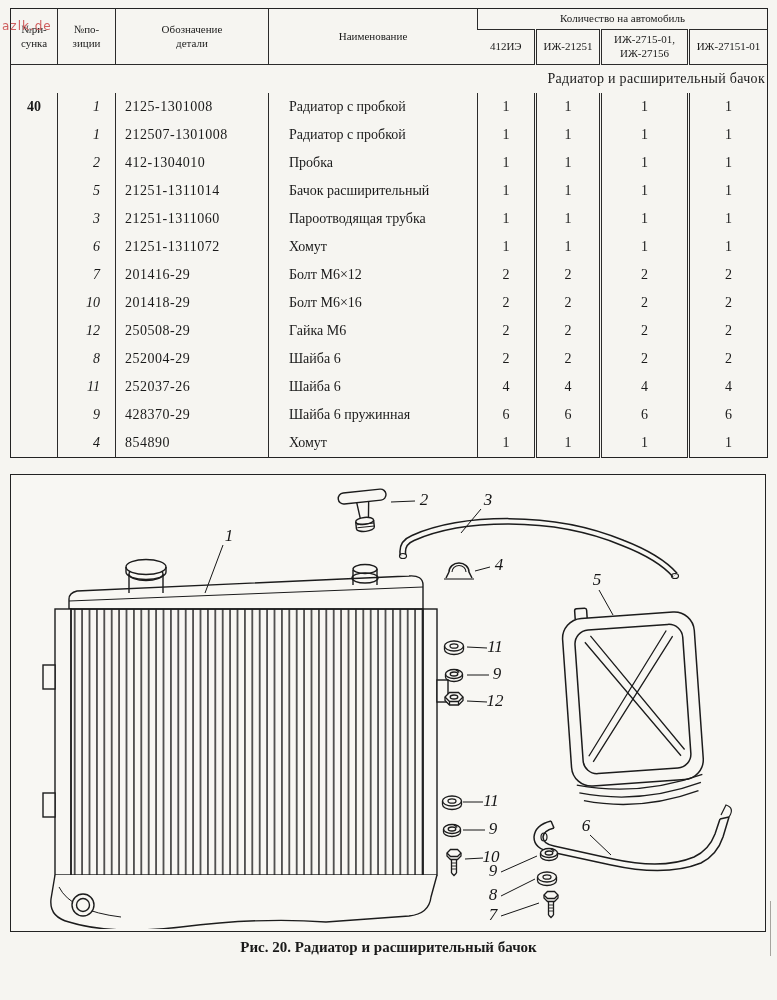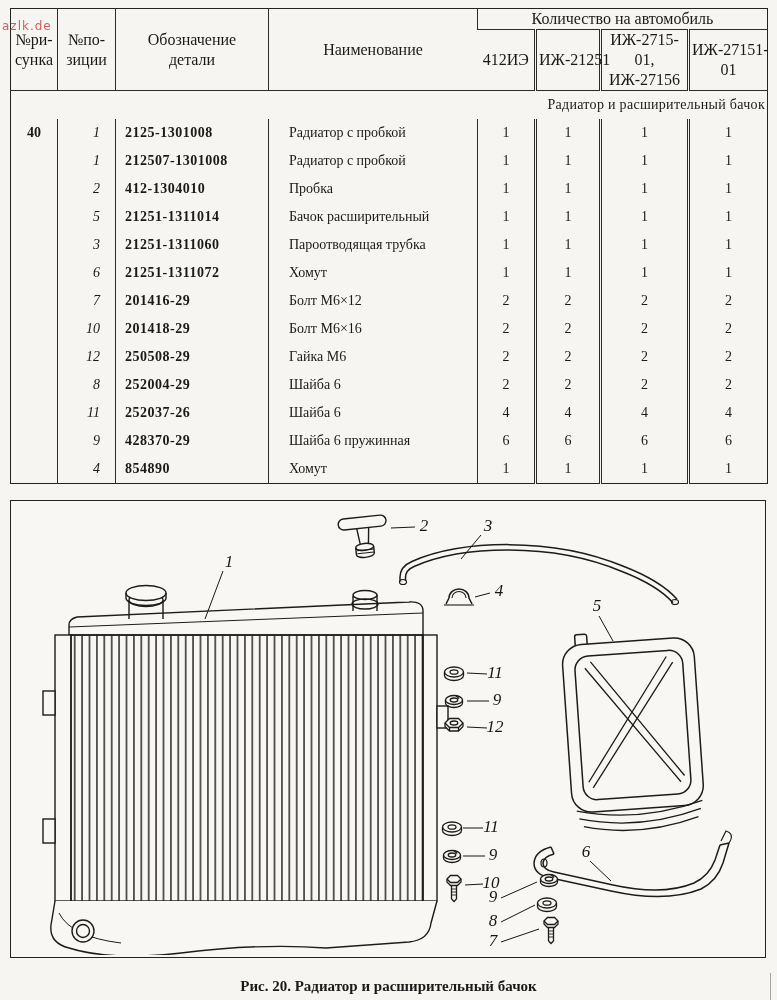--- a/index.html
+++ b/index.html
@@ -28,40 +28,40 @@
   }
   .parts-table th, .parts-table td {
     border-left: 1px solid #2b2b2b;
     padding: 0 2px;
     vertical-align: middle;
   }
   .parts-table tr > *:first-child { border-left: none; }
   .parts-table thead th {
     border-bottom: 1px solid #2b2b2b;
     font-weight: normal;
-    font-size: 16px;
+    font-size: 11px;
     text-align: center;
     white-space: pre-line;
     line-height: 1.25;
   }
   .qty-group-header { height: 20px; font-size: 11px; }
   .qty-subheader { height: 34px; font-size: 11.5px; }
   .dbl { border-left: 3px double #2b2b2b !important; }
 
   .section-row td {
     border-left: none;
     text-align: right;
     font-size: 15px;
     height: 37px;
     letter-spacing: 0.3px;
   }
   .parts-table tbody td { height: 28px; font-size: 14px; }
   td.td-fig  { text-align: center; font-weight: bold; font-size: 14px; }
   td.td-pos  { text-align: right; padding-right: 15px; font-style: italic; font-size: 14.5px; }
-  td.td-part { padding-left: 9px; letter-spacing: 0.5px; font-weight: bold; }
+  td.td-part { padding-left: 9px; letter-spacing: 0.5px; }
   td.td-name { padding-left: 20px; }
   td.td-qty  { text-align: center; }
 
   .figure-box {
     margin-top: 16px;
     width: 754px;
     height: 456px;
     border: 1.3px solid #232323;
     position: relative;
     background: #f8f7f3;
@@ -74,21 +74,21 @@
     fill: #161616;
     text-anchor: middle;
   }
   .leader { stroke: #161616; stroke-width: 1; }
 
   .figure-caption {
     width: 757px;
     text-align: center;
     font-weight: bold;
     font-size: 15px;
-    margin-top: 20px;
+    margin-top: 7px;
   }
   .page-number {
     width: 757px;
     text-align: center;
     font-size: 15px;
     margin-top: 16px;
   }
   .scan-edge {
     position: absolute; right: 6px; bottom: 0;
     width: 1px; height: 55px; background: #a6a49e;
@@ -410,16 +410,15 @@
           <line x1="490" y1="421" x2="524" y2="404" class="leader"></line>
           <text x="482" y="425" class="callout">8</text>
           <line x1="490" y1="441" x2="528" y2="428" class="leader"></line>
           <text x="482" y="445" class="callout">7</text>
         </g>
     </svg>
   </div>
 
   <div class="figure-caption">Рис. 20. Радиатор и расширительный бачок</div>
 
-  <div class="page-number">56</div>
 
   <div class="scan-edge"></div>
 </div>
 
 </body></html>

